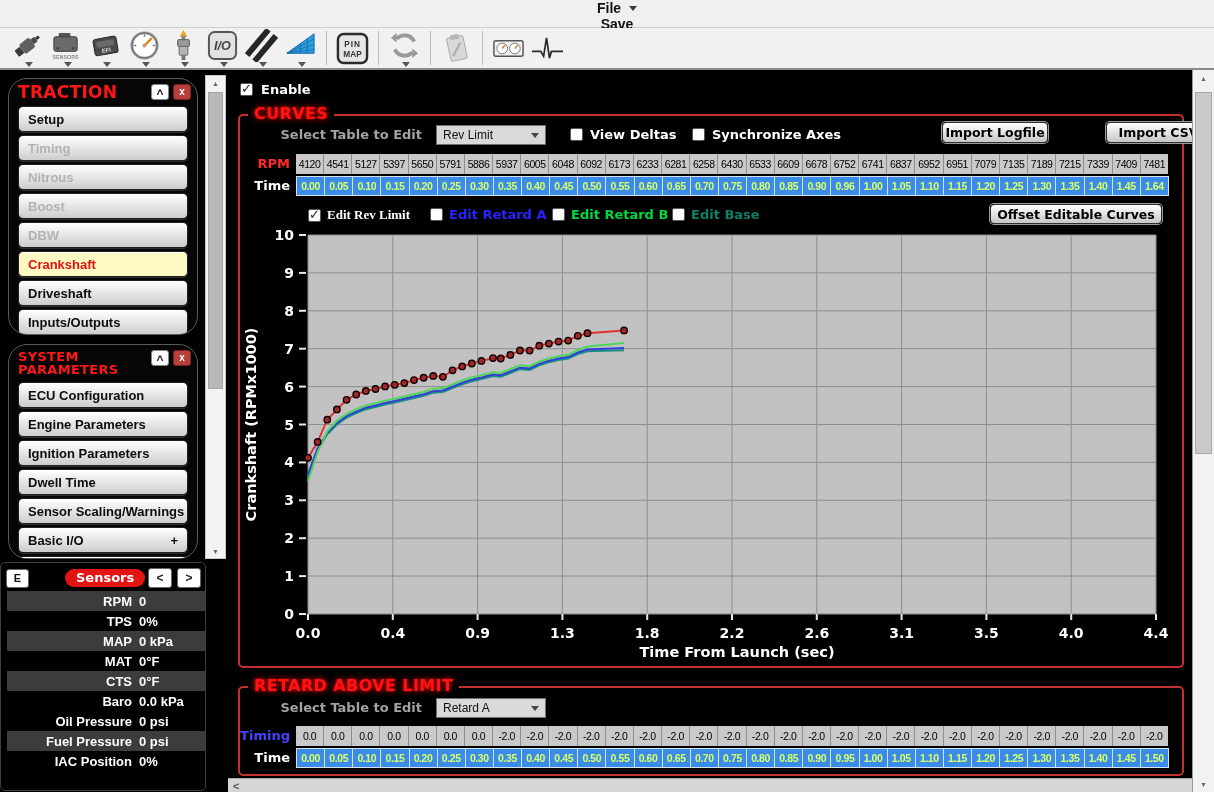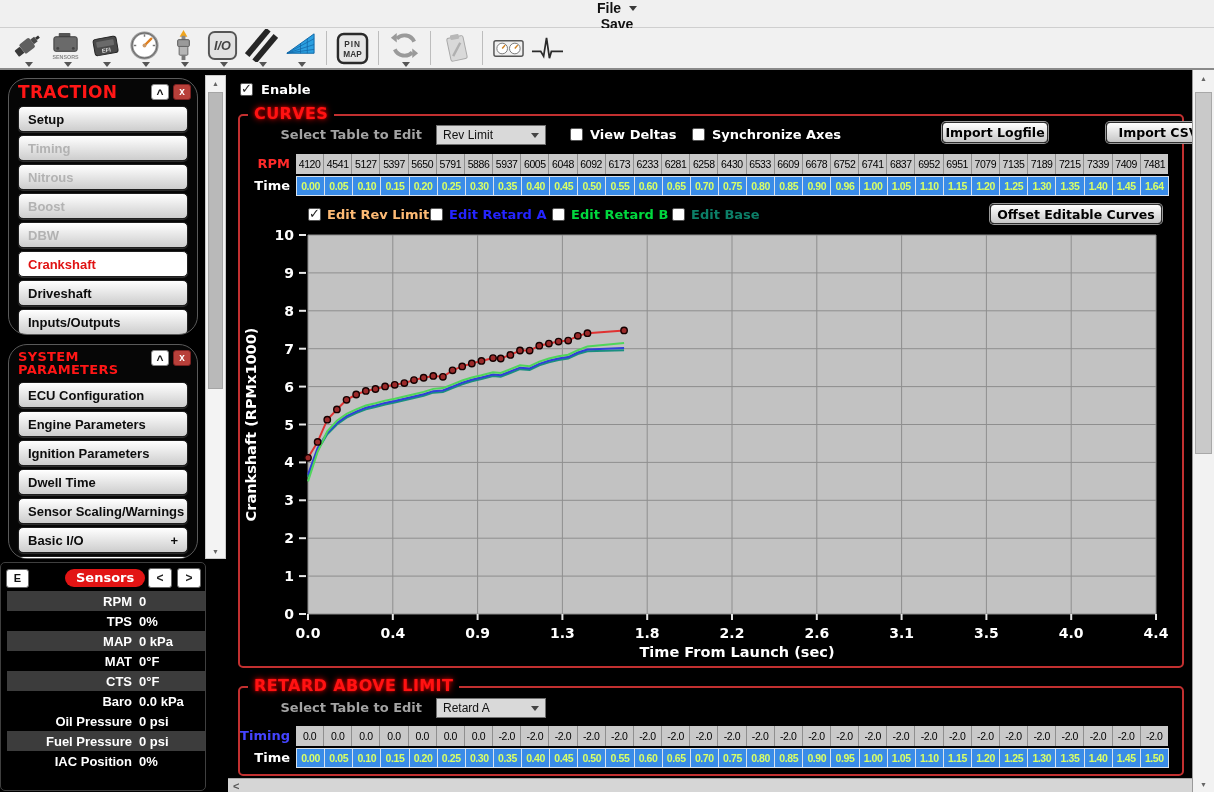--- a/index.html
+++ b/index.html
@@ -39,21 +39,21 @@
   .wbtn.min{background:#fff;color:#111;}
   .wbtn.min::after{content:"^";font-size:12px;margin-top:4px;}
   .wbtn.close{background:#b8403a;color:#fff;border-color:#7a2020;}
   .wbtn.close::after{content:"x";font-size:10px;margin-top:-2px;}
   .panel-body{padding:6px 9px 0 9px;}
   .side-btn{height:24px;border-radius:5px;border:1px solid #1f1f1f;background:linear-gradient(#ffffff,#cdcdcd);
     box-shadow:inset 0 1px 0 #fff,0 1px 1px rgba(255,255,255,.18);display:flex;align-items:center;
     justify-content:space-between;padding:0 9px;font-weight:bold;font-size:13px;color:#0d0d0d;
     margin-bottom:3px;white-space:nowrap;overflow:hidden;}
   .side-btn.disabled{color:#b2b2b2;}
-  .side-btn.selected{background:#ffffff;color:#e01212;}
+  .side-btn.selected{background:#fef9c3;color:#e01212;}
   .plus{font-weight:bold;margin-left:4px;}
 
   
   .sscroll{position:absolute;left:205px;top:5px;width:21px;height:484px;background:#f3f3f3;
     border:1px solid #c9c9c9;box-sizing:border-box;}
   .sarr{height:14px;display:flex;align-items:center;justify-content:center;color:#666;font-size:7px;}
   .sarr.up::after{content:"▲";}
   .sarr.down::after{content:"▼";}
   .sthumb{position:absolute;left:2px;right:2px;background:#b9b9b9;border:1px solid #a5a5a5;}
   .sscroll .sthumb{top:16px;height:295px;}
@@ -535,21 +535,21 @@
               <div class="cell blue">1.35</div>
               <div class="cell blue">1.40</div>
               <div class="cell blue">1.45</div>
               <div class="cell blue">1.64</div>
             </div>
         </div>
 
         <div id="edit-row">
             <div class="edit-item" style="left: 68px;">
               <span class="cb checked"></span>
-              <span style="color: #fdba74;">Edit Rev Limit</span>
+              <span style="color: #ffffff; font-family: Liberation Serif, serif;">Edit Rev Limit</span>
             </div>
             <div class="edit-item" style="left: 190px;">
               <span class="cb"></span>
               <span style="color: rgb(36, 36, 255);">Edit Retard A</span>
             </div>
             <div class="edit-item" style="left: 312px;">
               <span class="cb"></span>
               <span style="color: rgb(0, 216, 62);">Edit Retard B</span>
             </div>
             <div class="edit-item" style="left: 432px;">

